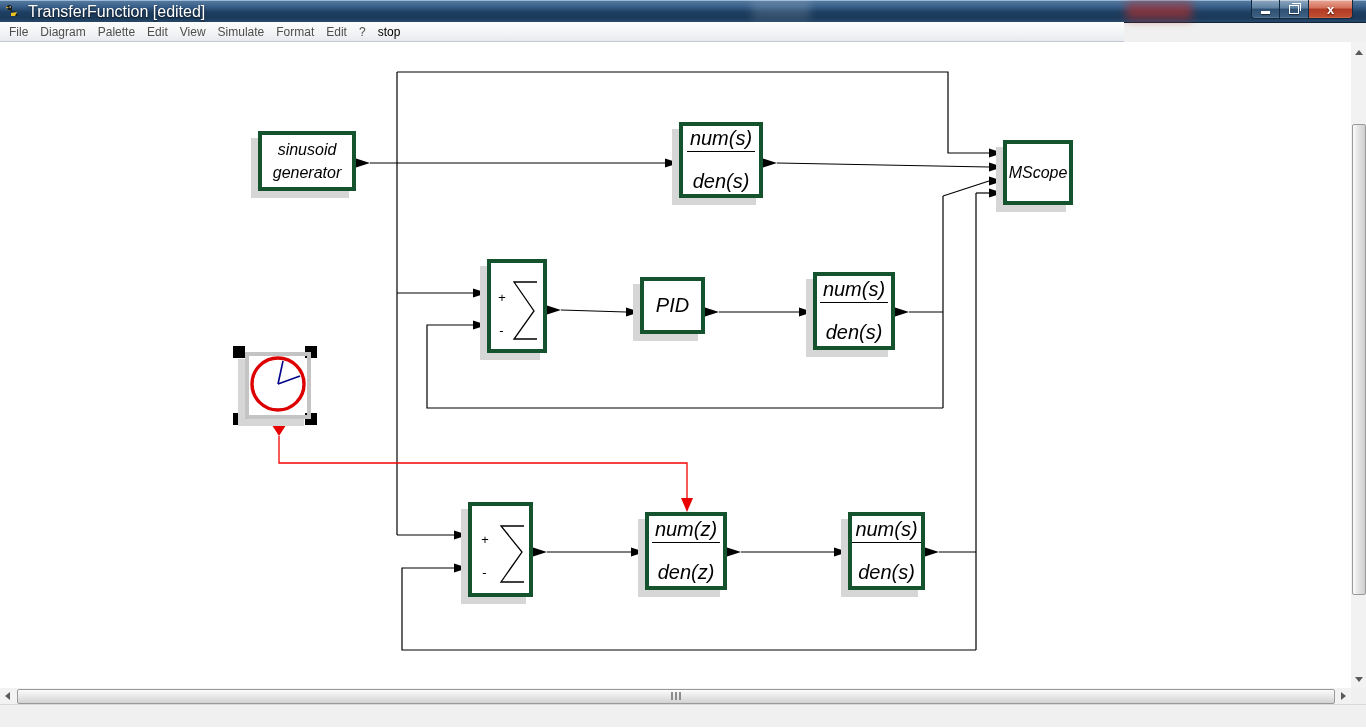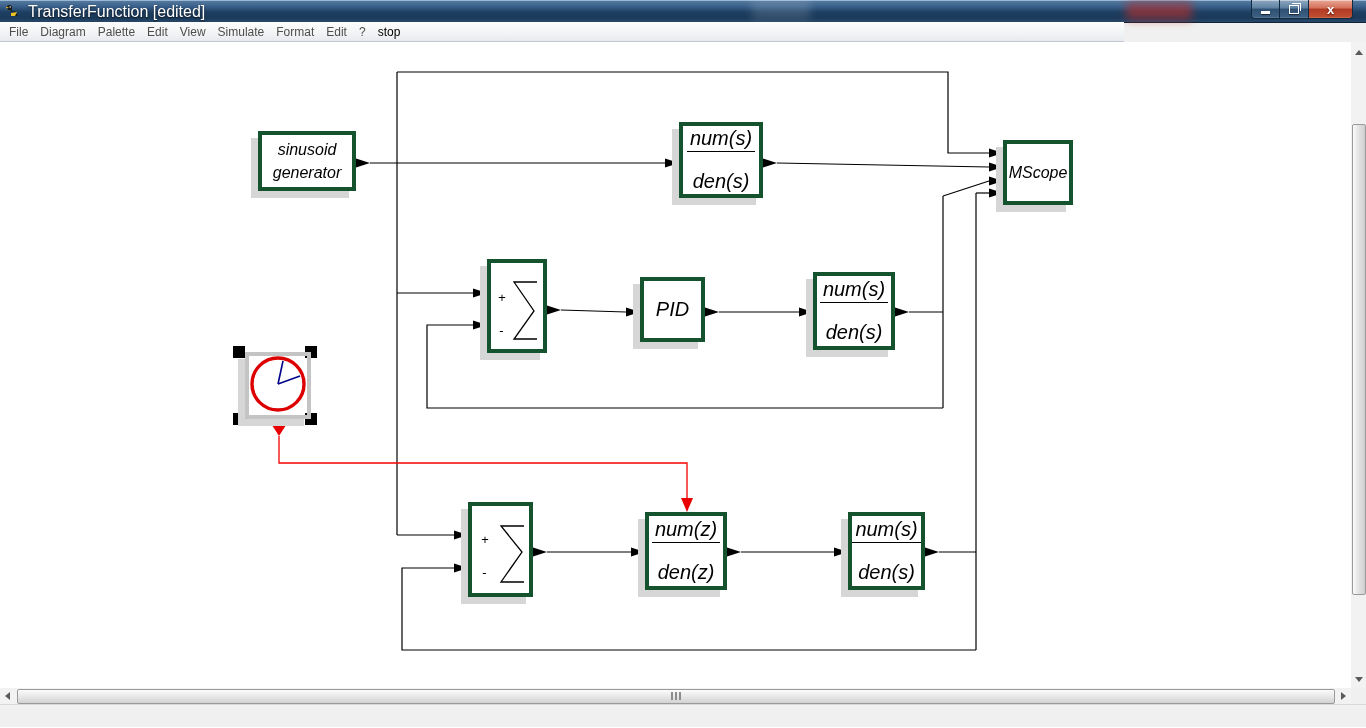--- a/index.html
+++ b/index.html
@@ -205,21 +205,21 @@
     </div>
 
     <div class="block" style="left:487px;top:217px;width:60px;height:94px">
       <svg class="sum-svg" width="60" height="94">
         <polyline points="46,19 23,19 43,48 23,76 46,76" fill="none" stroke="#000" stroke-width="1.3"></polyline>
       </svg>
       <span class="sum-sign" style="left:7px;top:28px">+</span>
       <span class="sum-sign" style="left:8px;top:61px">-</span>
     </div>
 
-    <div class="block" style="left:640px;top:235px;width:65px;height:65px">
+    <div class="block" style="left:640px;top:235px;width:65px;height:57px">
       <span class="pid-label">PID</span>
     </div>
 
     <div class="block" style="left:813px;top:230px;width:82px;height:78px">
       <div class="frac">
         <span class="num">num(s)</span>
         <span class="den">den(s)</span>
       </div>
     </div>
 

